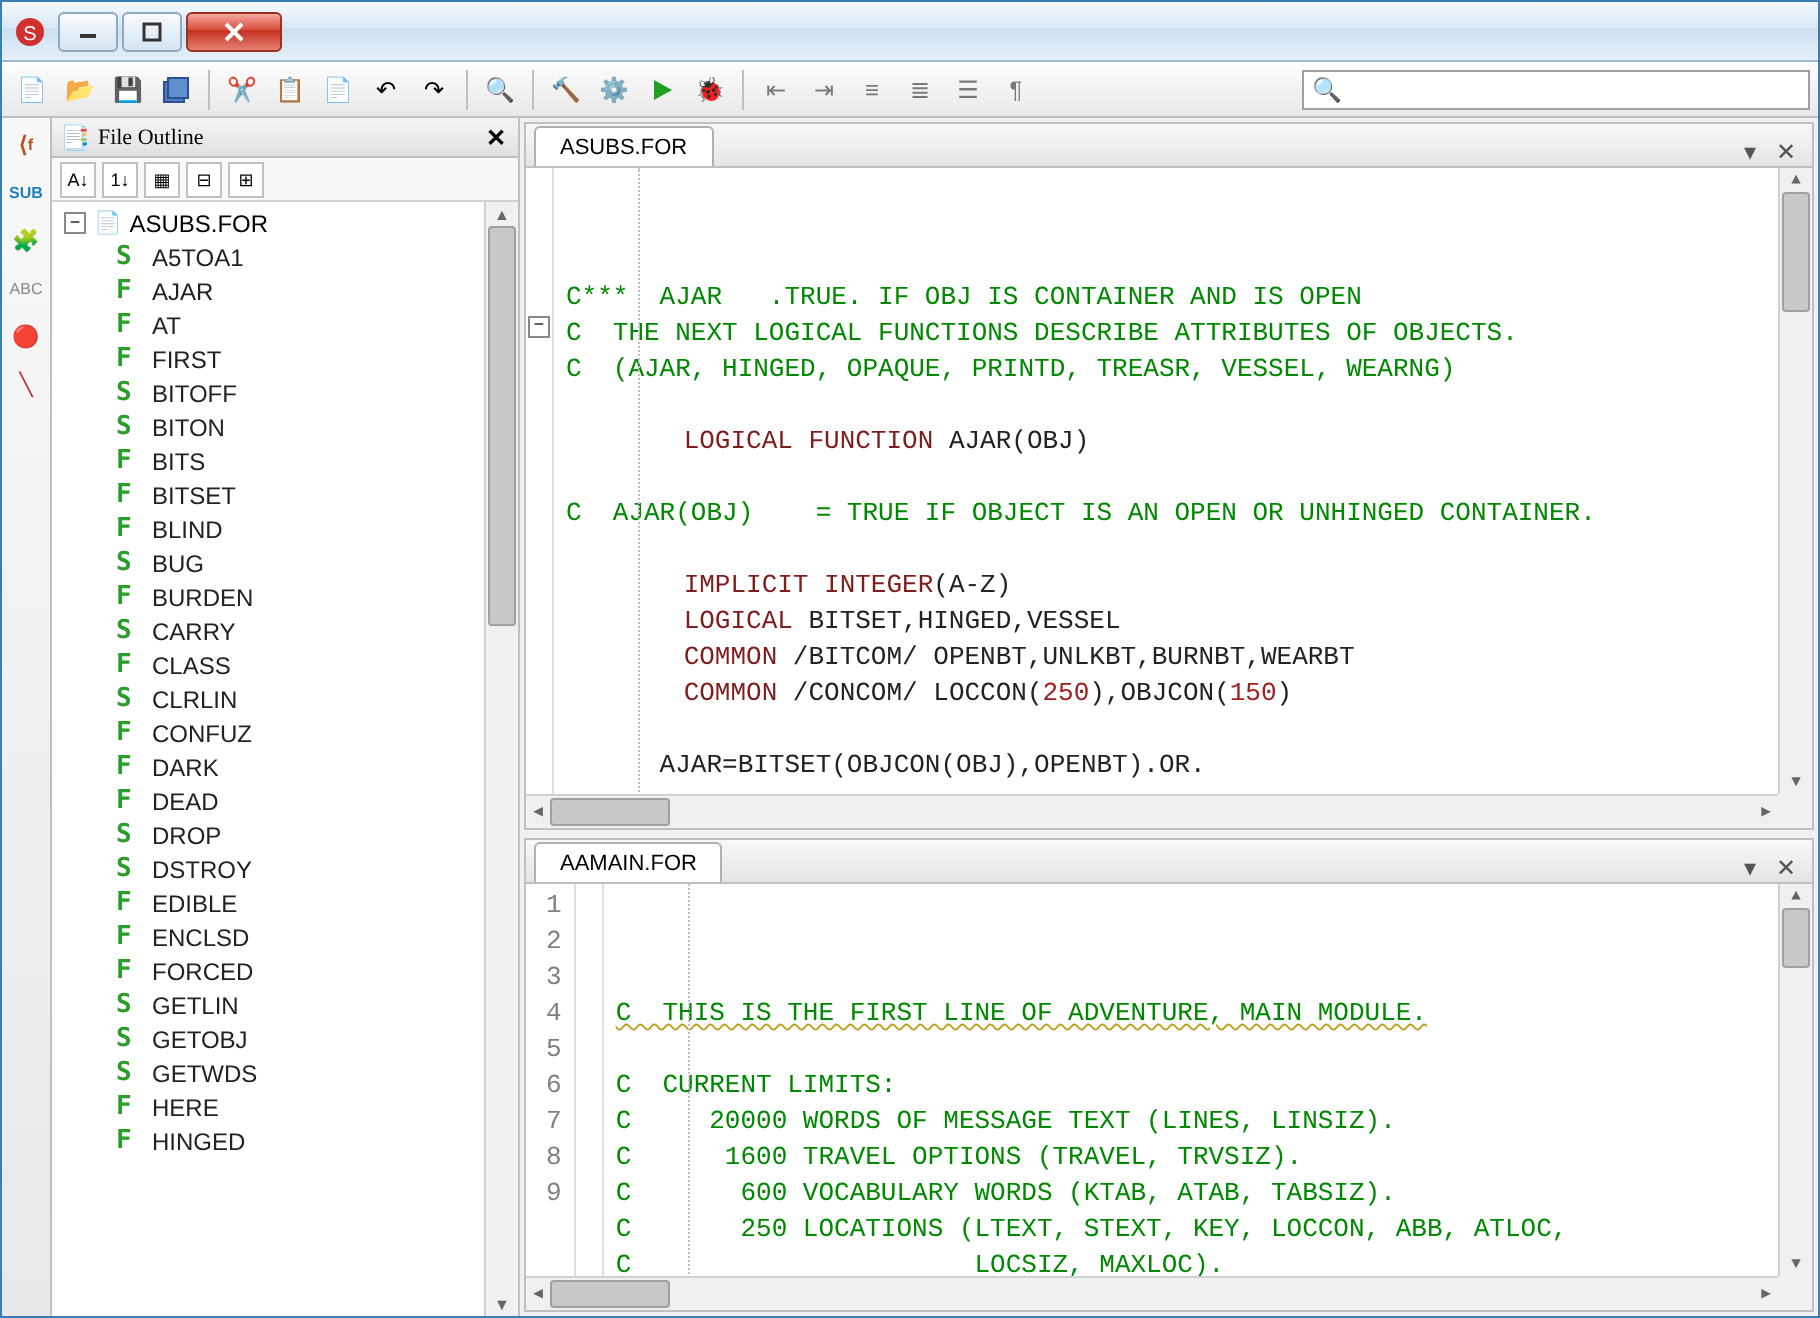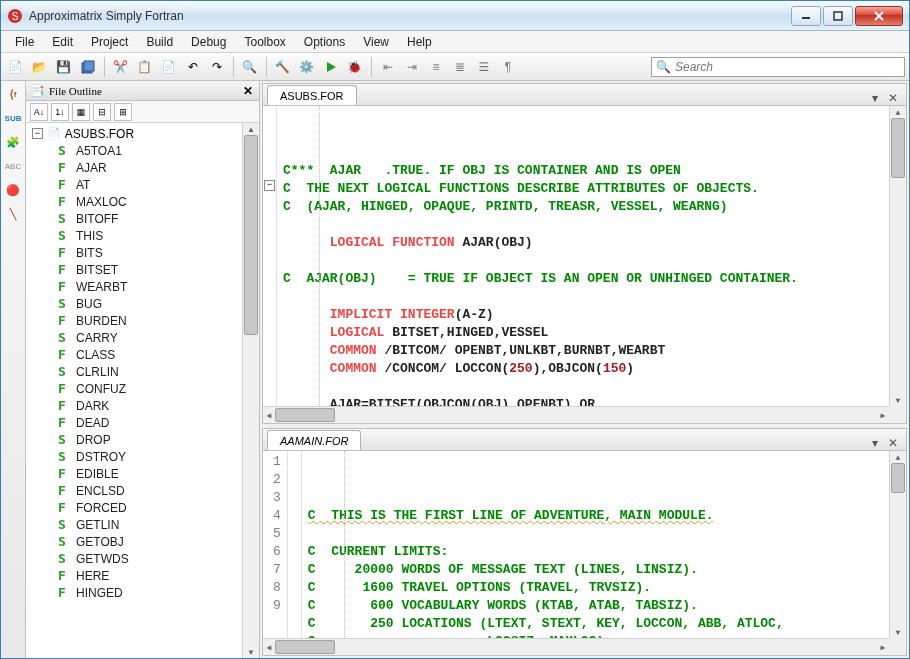--- a/index.html
+++ b/index.html
@@ -54,34 +54,34 @@
   .tree-item .sym-icon { width:14px; font-family:"Consolas",monospace; font-weight:bold; font-size:13px; margin-right:4px; }
   .sym-S { color:#2a9d2a; } .sym-F { color:#2a9d2a; }
   .tree-item .sym-name { color:#222; font-size:12px; }
   
   .editors { flex:1; display:flex; flex-direction:column; min-width:0; }
   .editor-pane { display:flex; flex-direction:column; border:1px solid #c0c0c0; margin:2px; background:#fff; min-height:0; }
   .editor-pane.top { flex: 3; }
   .editor-pane.bottom { flex: 2; }
   .tab-strip { height:22px; background:linear-gradient(to bottom,#f8f8f8,#e4e4e4); border-bottom:1px solid #c0c0c0; display:flex; align-items:flex-end; padding:0 4px; }
   .tab { height:20px; padding:0 12px; border:1px solid #b0b0b0; border-bottom:none; border-radius:3px 3px 0 0; background:#fff; display:flex; align-items:center; font-size:11px; cursor:pointer; margin-right:2px; }
-  .tab.italic { font-style:italic; }
+  .tab.italic { }
   .tab-strip .spacer { flex:1; }
   .tab-strip .tab-btn { width:14px; height:14px; display:flex; align-items:center; justify-content:center; cursor:pointer; margin:0 2px; color:#555; }
   
   .code-area { flex:1; display:flex; overflow:hidden; position:relative; font-family:"Consolas","Courier New",monospace; font-size:13px; }
   .line-numbers { background:#fff; color:#808080; text-align:right; padding:2px 6px 2px 10px; border-right:1px solid #e0e0e0; user-select:none; line-height:18px; }
   .margin { width:14px; border-right:1px solid #e0e0e0; position:relative; }
   .fold-marker { position:absolute; left:1px; width:11px; height:11px; border:1px solid #888; background:#fff; display:flex; align-items:center; justify-content:center; font-size:9px; line-height:1; }
   .code-text { flex:1; padding:2px 6px; white-space:pre; overflow:hidden; line-height:18px; color:#222; position:relative; }
-  .code-text .line { height:18px;font-weight:bold; }
+  .code-text .line { height:18px; }
   .vguide { position:absolute; top:0; bottom:0; border-left:1px dotted #c0c0c0; }
   
   .c-comment { color:#008800; }
-  .c-keyword { color:#ef4444; }
+  .c-keyword { color:#7f1d1d;margin-left:12px; }
   .c-num { color:#a02020; }
   .c-wavy { text-decoration: underline wavy #c0a020; text-decoration-thickness:1px; }
   
   .vscroll { position:absolute; right:0; top:0; bottom:17px; width:17px; background:#f0f0f0; border-left:1px solid #d0d0d0; }
   .vscroll .thumb { position:absolute; left:1px; right:1px; top:12px; height:60px; background:#c8c8c8; border:1px solid #a0a0a0; border-radius:2px; }
   .vscroll .arrow-up,.vscroll .arrow-down{position:absolute;left:0;right:0;height:12px;display:flex;align-items:center;justify-content:center;font-size:8px;color:#666;}
   .vscroll .arrow-up{top:0;} .vscroll .arrow-down{bottom:0;}
   .hscroll { position:absolute; left:0; right:17px; bottom:0; height:17px; background:#f0f0f0; border-top:1px solid #d0d0d0; }
   .hscroll .thumb { position:absolute; top:1px; bottom:1px; left:12px; width:60px; background:#c8c8c8; border:1px solid #a0a0a0; border-radius:2px; }
   .hscroll .arrow-l,.hscroll .arrow-r{position:absolute;top:0;bottom:0;width:12px;display:flex;align-items:center;justify-content:center;font-size:8px;color:#666;}
@@ -97,52 +97,40 @@
 
 <div class="window">
 
   <div class="titlebar">
     <span class="app-icon">
         <svg width="16" height="16">
           <circle cx="8" cy="8" r="7" fill="#d03030"></circle>
           <text x="8" y="12" text-anchor="middle" fill="#fff" font-size="10" font-family="sans-serif">S</text>
         </svg>
       </span>
-    <span class="title">Approximatrix Simply Fortran</span>
     <div class="win-buttons">
       <div class="win-btn">
           <svg width="10" height="10">
             <line x1="1" y1="7" x2="9" y2="7" stroke="#333" stroke-width="2"></line>
           </svg>
         </div>
       <div class="win-btn">
           <svg width="10" height="10">
             <rect x="1" y="1" width="8" height="8" fill="none" stroke="#333" stroke-width="1.5"></rect>
           </svg>
         </div>
       <div class="win-btn close">
           <svg width="10" height="10">
             <line x1="1" y1="1" x2="9" y2="9" stroke="#fff" stroke-width="2"></line>
             <line x1="9" y1="1" x2="1" y2="9" stroke="#fff" stroke-width="2"></line>
           </svg>
         </div>
     </div>
   </div>
 
-  <div class="menubar" id="menubar">
-      <div class="menu-item">File</div>
-      <div class="menu-item">Edit</div>
-      <div class="menu-item">Project</div>
-      <div class="menu-item">Build</div>
-      <div class="menu-item">Debug</div>
-      <div class="menu-item">Toolbox</div>
-      <div class="menu-item">Options</div>
-      <div class="menu-item">View</div>
-      <div class="menu-item">Help</div>
-    </div>
 
   <div class="toolbar">
     <div class="tool-btn">📄</div>
     <div class="tool-btn">📂</div>
     <div class="tool-btn">💾</div>
     <div class="tool-btn">
         <svg width="16" height="16">
           <rect x="2" y="4" width="10" height="10" fill="#5080c0" stroke="#2a5090"></rect>
           <rect x="4" y="2" width="10" height="10" fill="#6090d0" stroke="#2a5090"></rect>
         </svg>
@@ -166,21 +154,20 @@
     <div class="tool-btn">🐞</div>
     <div class="tool-sep"></div>
     <div class="tool-btn" style="opacity:.5">⇤</div>
     <div class="tool-btn" style="opacity:.5">⇥</div>
     <div class="tool-btn" style="opacity:.5">≡</div>
     <div class="tool-btn" style="opacity:.5">≣</div>
     <div class="tool-btn" style="opacity:.5">☰</div>
     <div class="tool-btn" style="opacity:.5">¶</div>
     <div class="search-box">
       <span>🔍</span>
-      <input placeholder="Search" style="">
     </div>
   </div>
 
   <div class="client">
     <div class="gutter-left">
       <div class="gutter-icon" style="color:#c05020;font-weight:bold;">⟨<span style="font-size:8px">f</span></div>
       <div class="gutter-icon" style="color:#2080c0;font-size:8px;font-weight:bold;">SUB</div>
       <div class="gutter-icon">🧩</div>
       <div class="gutter-icon" style="color:#888;font-size:8px;">ABC</div>
       <div class="gutter-icon">🔴</div>
@@ -215,41 +202,41 @@
               <div class="tree-item">
                 <span class="sym-icon sym-F">F</span>
                 <span class="sym-name">AJAR</span>
               </div>
               <div class="tree-item">
                 <span class="sym-icon sym-F">F</span>
                 <span class="sym-name">AT</span>
               </div>
               <div class="tree-item">
                 <span class="sym-icon sym-F">F</span>
-                <span class="sym-name">MAXLOC</span>
+                <span class="sym-name">FIRST</span>
               </div>
               <div class="tree-item">
                 <span class="sym-icon sym-S">S</span>
                 <span class="sym-name">BITOFF</span>
               </div>
               <div class="tree-item">
                 <span class="sym-icon sym-S">S</span>
-                <span class="sym-name">THIS</span>
+                <span class="sym-name">BITON</span>
               </div>
               <div class="tree-item">
                 <span class="sym-icon sym-F">F</span>
                 <span class="sym-name">BITS</span>
               </div>
               <div class="tree-item">
                 <span class="sym-icon sym-F">F</span>
                 <span class="sym-name">BITSET</span>
               </div>
               <div class="tree-item">
                 <span class="sym-icon sym-F">F</span>
-                <span class="sym-name">WEARBT</span>
+                <span class="sym-name">BLIND</span>
               </div>
               <div class="tree-item">
                 <span class="sym-icon sym-S">S</span>
                 <span class="sym-name">BUG</span>
               </div>
               <div class="tree-item">
                 <span class="sym-icon sym-F">F</span>
                 <span class="sym-name">BURDEN</span>
               </div>
               <div class="tree-item">

